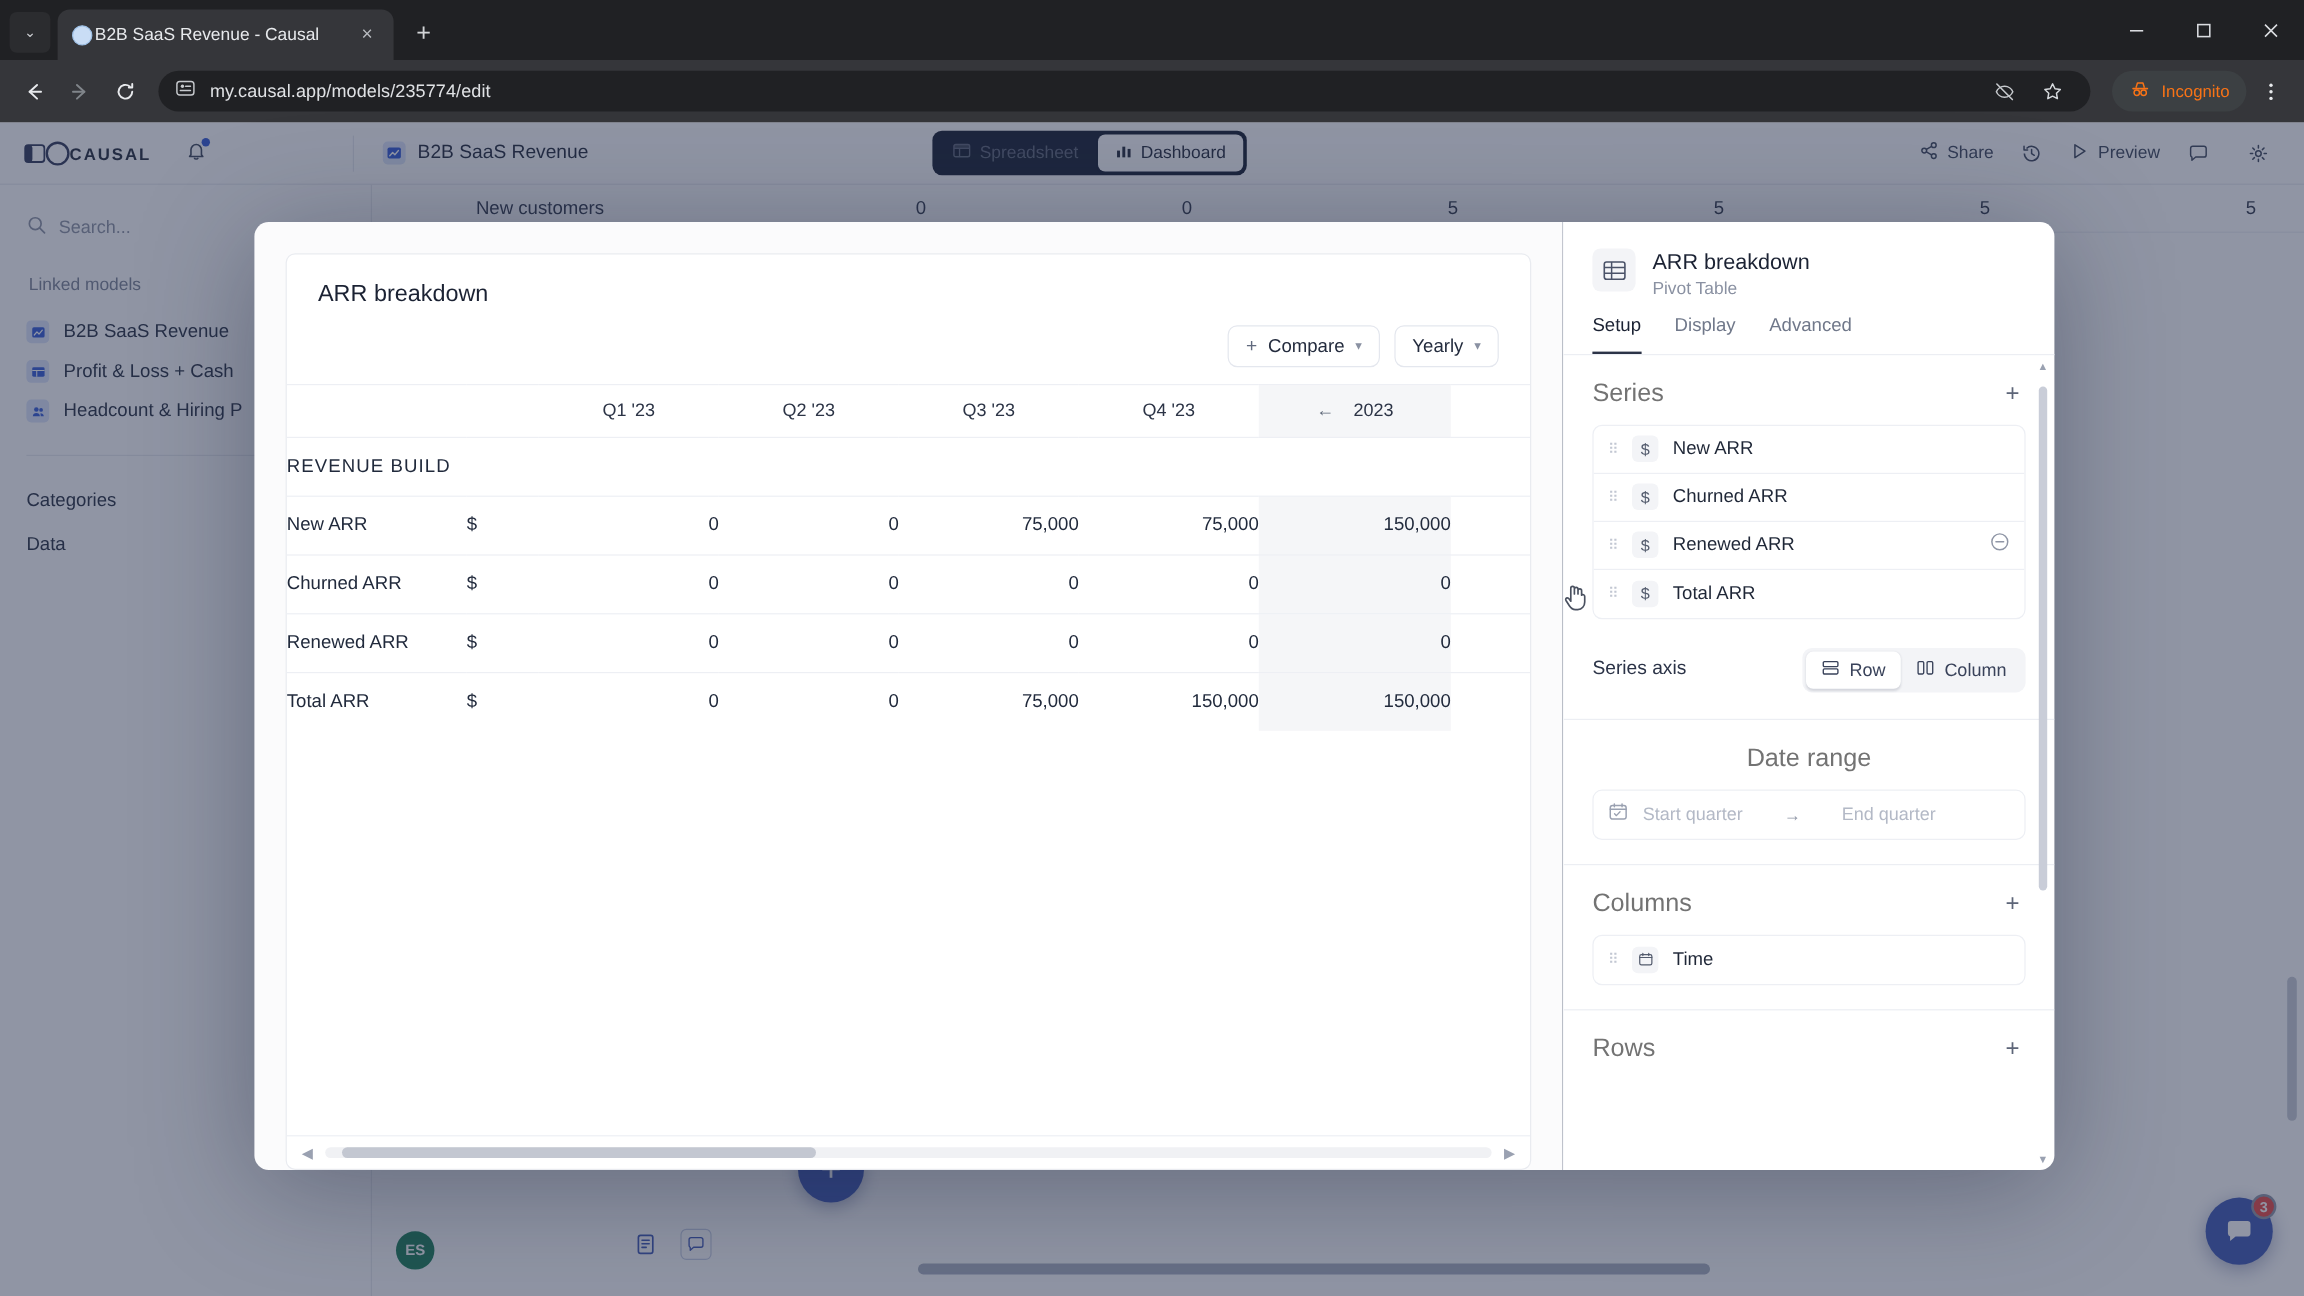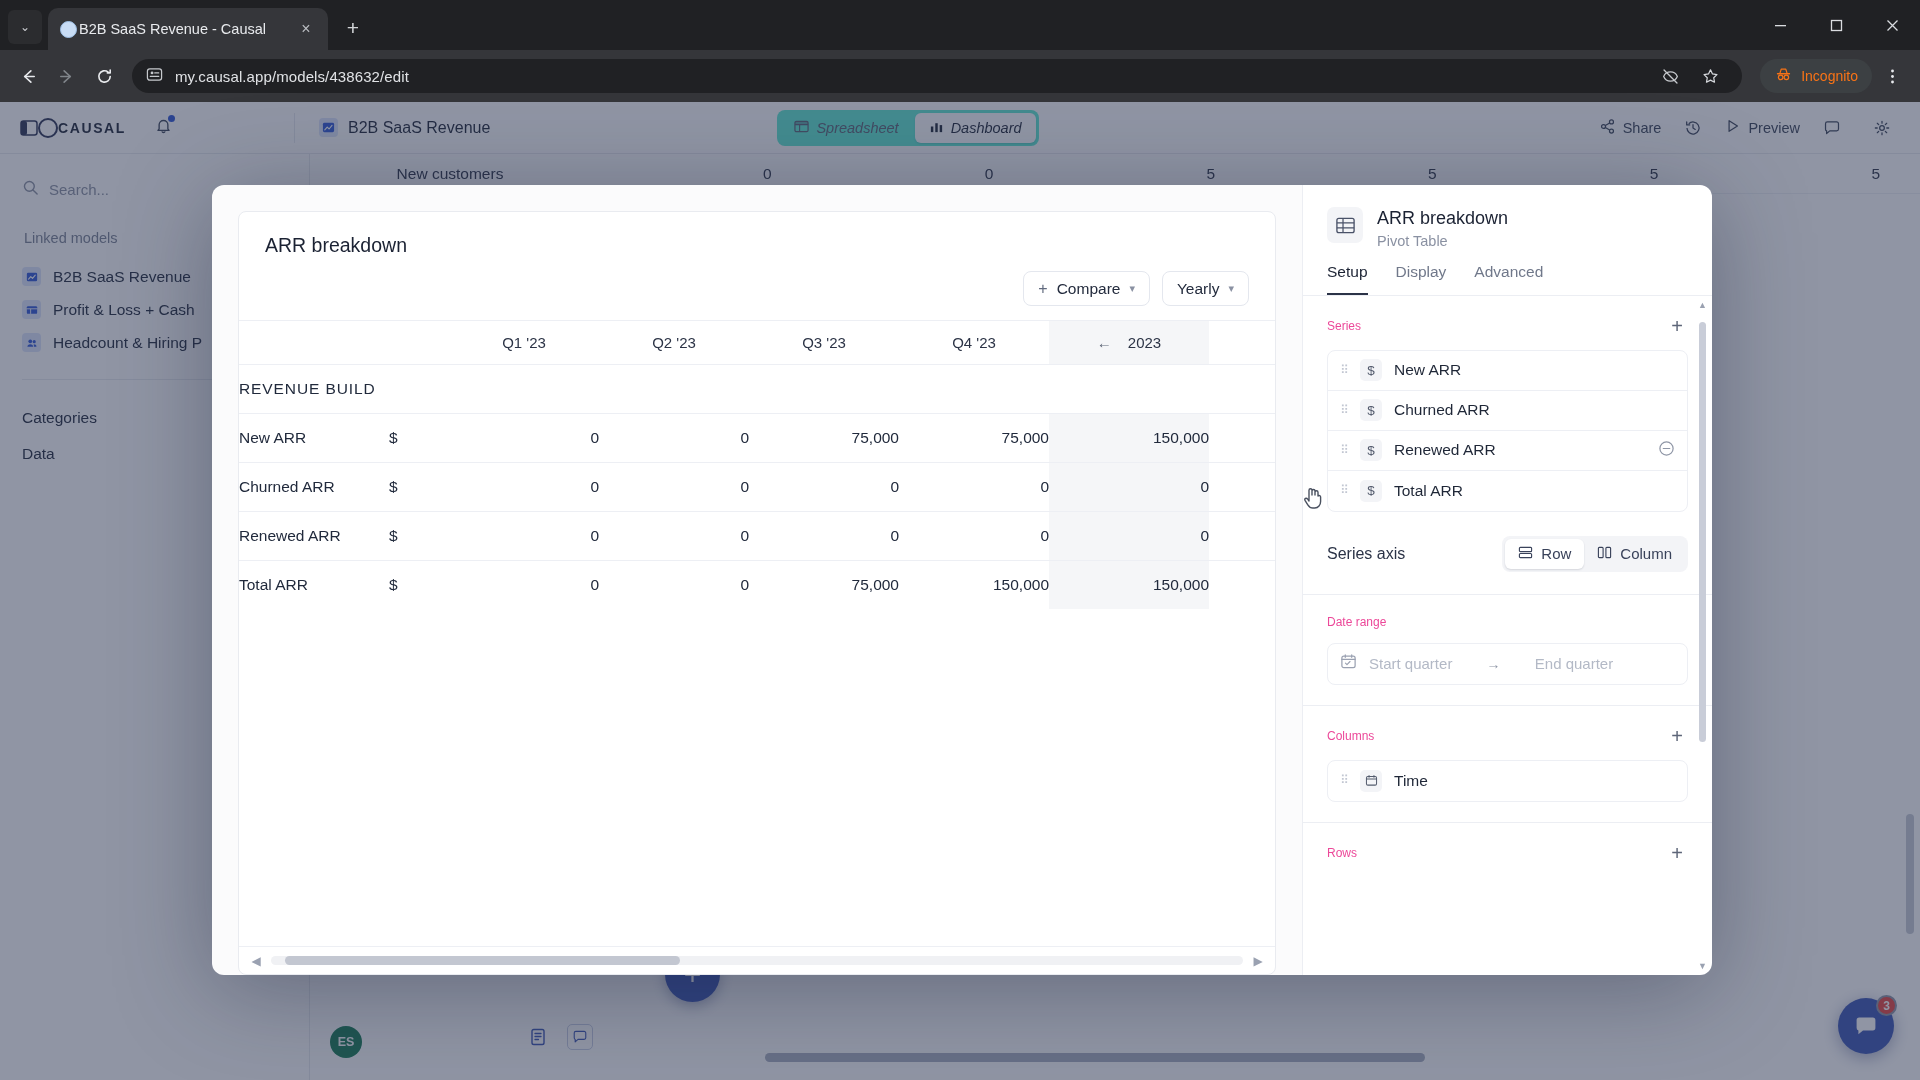--- a/index.html
+++ b/index.html
@@ -97,21 +97,21 @@
   }
   .header-divider { width: 1px; height: 30px; background: #e5e8ef; margin: 0 10px; }
   .doc-chip { display: flex; align-items: center; gap: 10px; }
   .doc-chip-icon {
     width: 19px; height: 19px; border-radius: 4px; background: #dbe4fb;
     display: flex; align-items: center; justify-content: center;
   }
   .doc-chip-title { font-size: 16px; color: #1d2436; }
   .seg-group {
     margin-left: auto; margin-right: auto;
-    display: flex; background: #5eead4; border-radius: 8px; padding: 3px; gap: 2px; font-style: italic;
+    display: flex; background: #0f172a; border-radius: 8px; padding: 3px; gap: 2px;
   }
   .seg {
     display: flex; align-items: center; gap: 7px; padding: 6px 14px;
     border-radius: 6px; font-size: 14.5px; color: #5c6476;
   }
   .seg.active { background: #ffffff; color: #1d2436; box-shadow: 0 1px 2px rgba(20,30,60,.13); }
   .header-right { display: flex; align-items: center; gap: 14px; margin-left: auto; }
   .hr-item { display: flex; align-items: center; gap: 7px; font-size: 14.5px; color: #3a4458; }
 
   .app-body { display: flex; height: calc(100% - 52px); }
@@ -252,21 +252,21 @@
   }
   .side-head-title { font-size: 18px; color: #1b2233; font-weight: 500; line-height: 1.25; }
   .side-head-sub { font-size: 14.5px; color: #8a91a2; margin-top: 3px; }
   .tabs { display: flex; gap: 28px; padding: 14px 24px 0 24px; border-bottom: 1px solid #eceef3; }
   .tab-item { font-size: 15.5px; color: #6d7policy; padding-bottom: 12px; color: #6e7policy; }
   .tab-item { color: #70788a; }
   .tab-item.active { color: #1b2233; border-bottom: 2.5px solid #2b3347; }
   .panel-scroll { flex: 1; overflow: hidden; position: relative; }
   .sec { padding: 20px 24px; }
   .sec-head { display: flex; align-items: center; justify-content: space-between; margin-bottom: 14px; }
-  .sec-title { font-size: 12px; color: #ec4899; }
+  .sec-title { font-size: 21px; color: #737373; text-align: center; }
   .plus-btn { color: #5d6578; font-size: 20px; line-height: 1; width: 22px; text-align: center; }
   .list { border: 1px solid #edeff4; border-radius: 8px; overflow: hidden; }
   .list-row {
     display: flex; align-items: center; gap: 12px; height: 40px; padding: 0 12px;
     border-bottom: 1px solid #edeff4; font-size: 15.5px; color: #1f2737;
   }
   .list-row:last-child { border-bottom: none; }
   .grip { color: #c2c7d2; font-size: 12px; letter-spacing: 1px; line-height: 7px; width: 8px; }
   .type-chip {
     width: 22px; height: 22px; border-radius: 5px; background: #f3f4f7;
@@ -356,21 +356,21 @@
     </div>
 
     <div class="omnibox">
       <span style="color:#c6c9cd">
         <svg width="17" height="17" viewBox="0 0 18 18">
             <rect x="1.5" y="3" width="15" height="12" rx="2.5" fill="none" stroke="currentColor" stroke-width="1.3"></rect>
             <circle cx="6.4" cy="7.3" r="1.5" fill="currentColor"></circle>
             <path d="M9.2 7.3 H13.5 M4.5 11 H13.5" stroke="currentColor" stroke-width="1.2" stroke-linecap="round"></path>
           </svg>
       </span>
-      <span class="omnibox-url">my.causal.app/models/438632/edit</span>
+      <span class="omnibox-url">my.causal.app/models/235774/edit</span>
       <span class="omnibox-right">
         <span class="tb-icon" style="color:#c6c9cd">
           <svg width="19" height="19" viewBox="0 0 20 20">
               <path d="M10 5.2c-3.6 0-6.3 2.6-7.2 4.8.9 2.2 3.6 4.8 7.2 4.8s6.3-2.6 7.2-4.8c-.9-2.2-3.6-4.8-7.2-4.8z" fill="none" stroke="currentColor" stroke-width="1.3"></path>
               <path d="M3.2 3.2 L16.8 16.8" stroke="currentColor" stroke-width="1.4" stroke-linecap="round"></path>
             </svg>
         </span>
         <span class="tb-icon" style="color:#d6d9dd">
           <svg width="19" height="19" viewBox="0 0 20 20">
               <path d="M10 3 l2.1 4.3 4.7.7-3.4 3.3.8 4.7-4.2-2.2-4.2 2.2.8-4.7L3.2 8l4.7-.7z" fill="none" stroke="currentColor" stroke-width="1.3" stroke-linejoin="round"></path>

